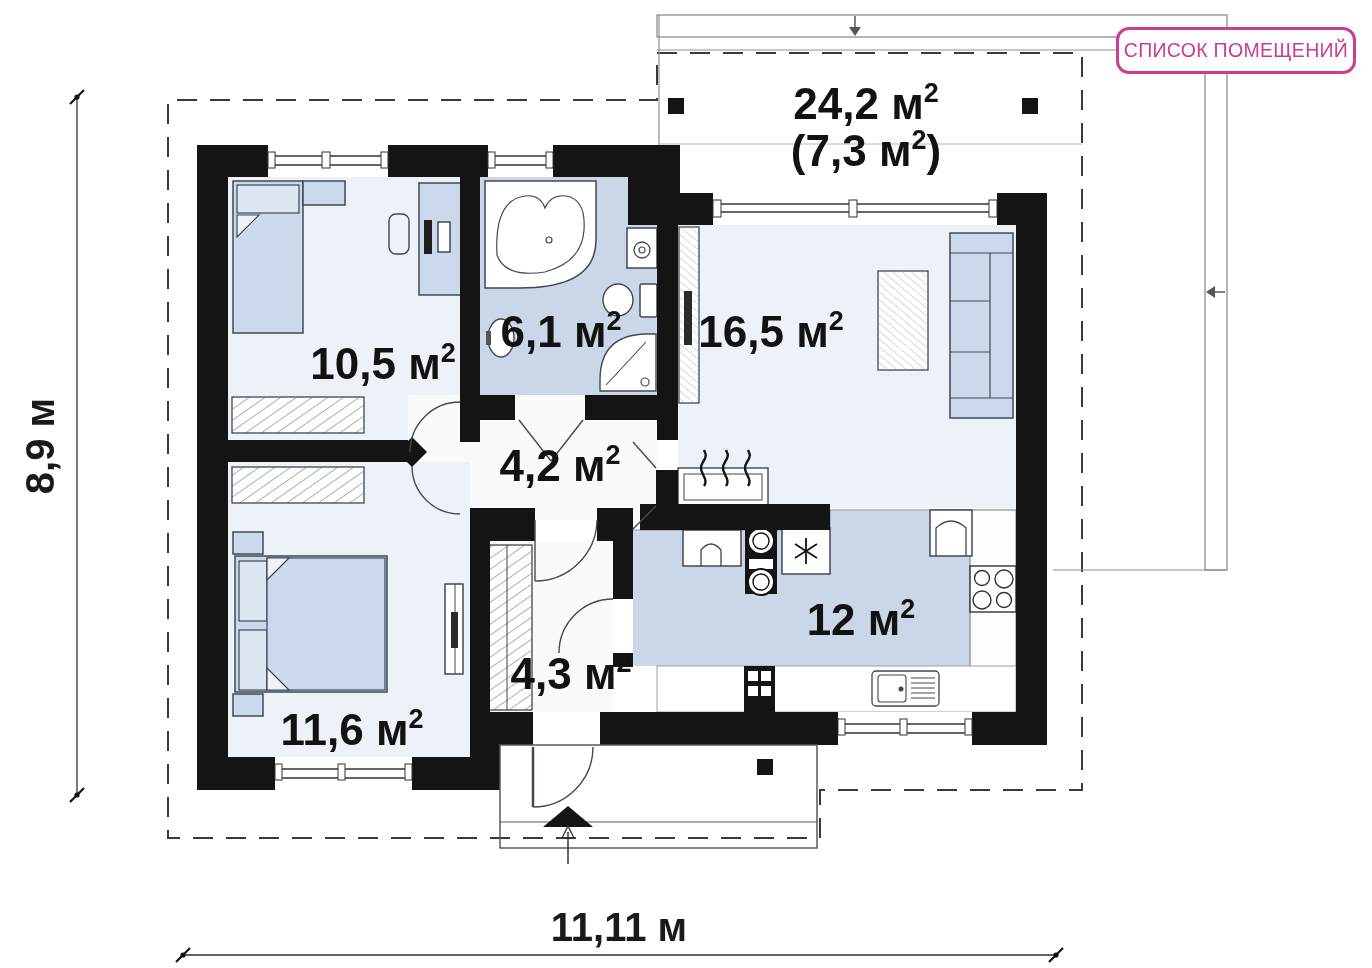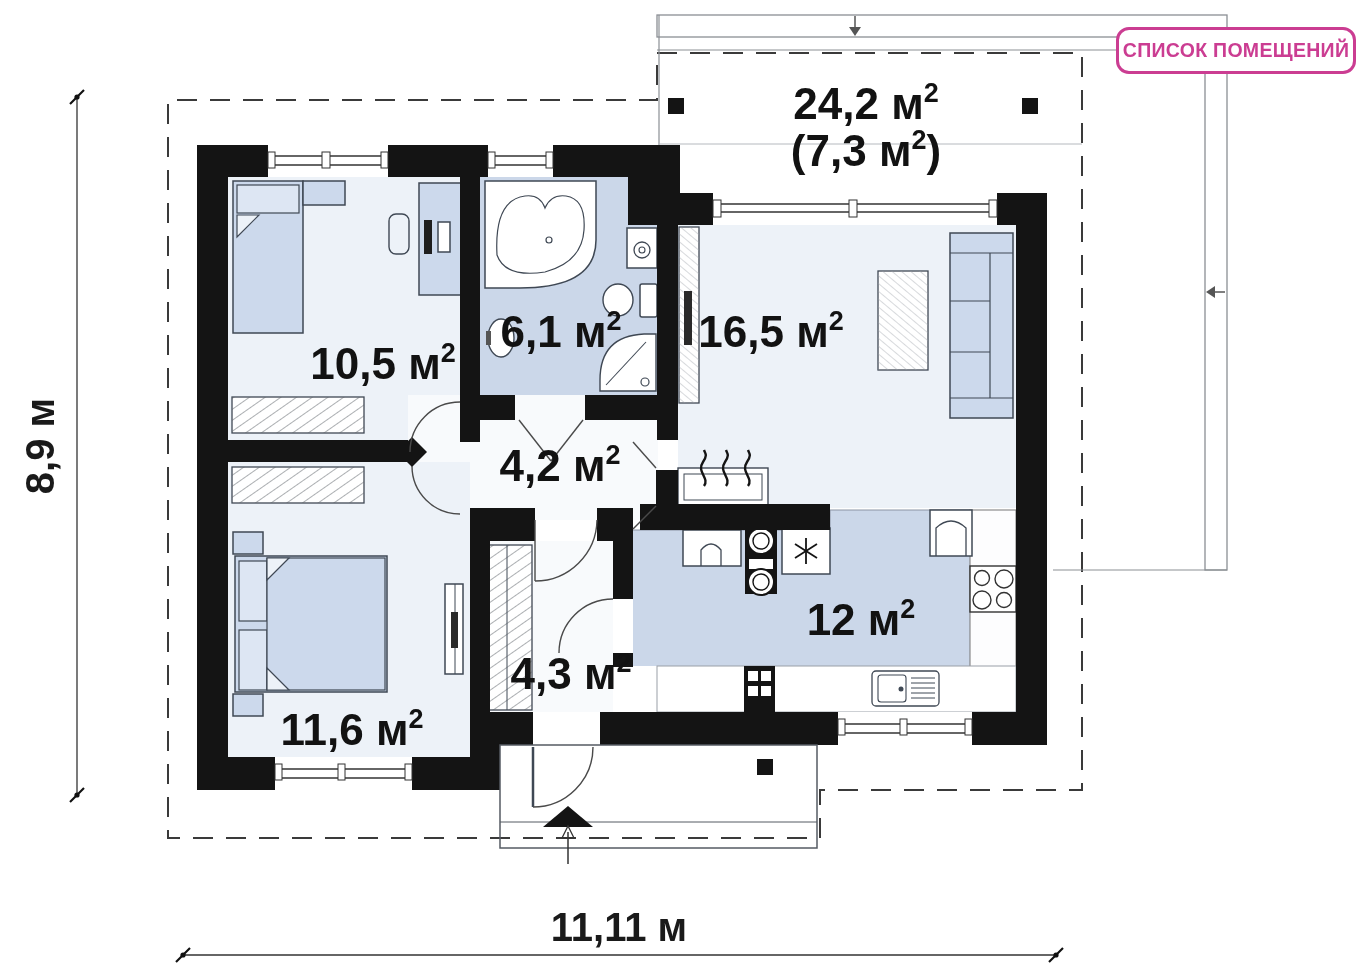--- a/index.html
+++ b/index.html
@@ -3,21 +3,21 @@
 <meta charset="utf-8">
 <style>
   html,body{margin:0;padding:0;background:#fff;}
   .stage{position:relative;width:1372px;height:968px;background:#ffffff;overflow:hidden;
          font-family:"Liberation Sans",sans-serif;}
   .plan-svg{position:absolute;left:0;top:0;}
   .rooms-btn{position:absolute;left:1116px;top:27px;width:240px;height:47px;
 phone     box-sizing:border-box;
      border:3px solid #cb3d92;border-radius:13px;background:#ffffff;color:#cb3d92;
      display:flex;align-items:center;justify-content:center;
-     font-weight:700;font-size:19.5px;letter-spacing:.3px;cursor:pointer;
+     font-weight:400;font-size:19.5px;letter-spacing:.3px;cursor:pointer;
      font-family:"Liberation Sans",sans-serif;box-sizing:border-box;}
   .lbl{font-weight:700;font-size:44px;fill:#121212;text-anchor:middle;}
   .lbl .sup{font-size:27px;}
   .dim{font-weight:700;font-size:40px;fill:#1a1a1a;text-anchor:middle;}
   .wall{fill:#141414;stroke:none;}
   .furn{fill:#ccd9ec;stroke:#3f4854;stroke-width:1.5;}
   .furn-w{fill:#ffffff;stroke:#3f4854;stroke-width:1.5;}
   .glaz{stroke:#333;stroke-width:1.5;fill:none;}
   .doorarc{stroke:#4a4a4a;stroke-width:1.4;fill:none;}
 </style>

